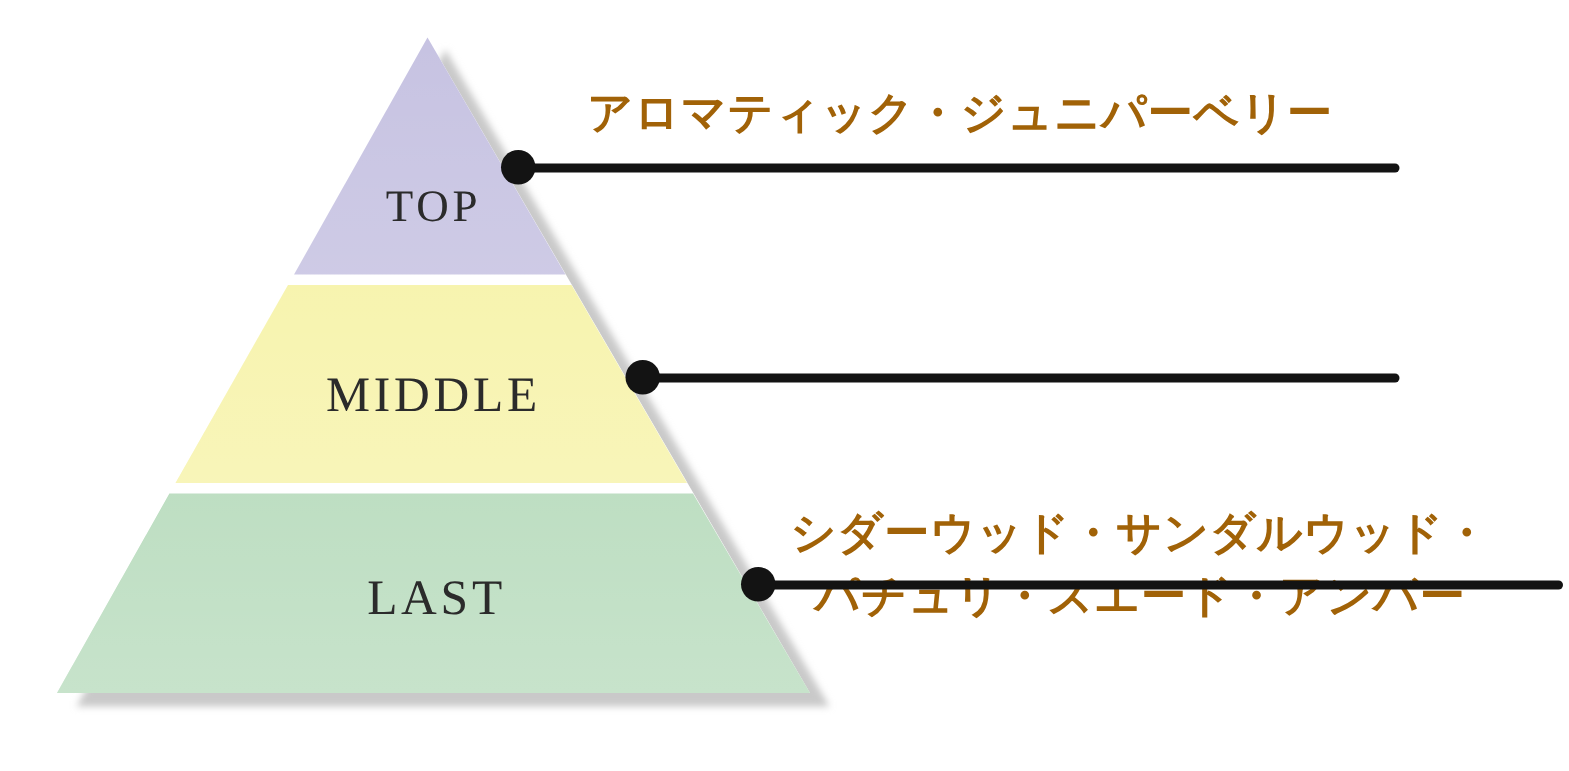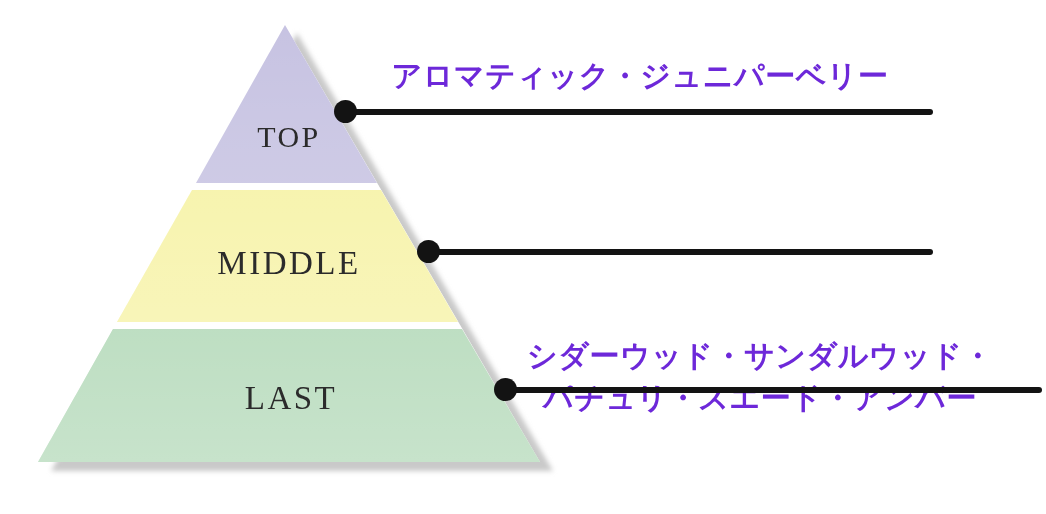--- a/index.html
+++ b/index.html
@@ -26,21 +26,21 @@
     font-family: "Liberation Serif", serif;
     fill: #2b2b2b;
     letter-spacing: 2.5px;
     text-anchor: middle;
   }
   .tier-label.small { font-size: 30px; }
   .tier-label.big   { font-size: 33px; }
   .note {
     position: absolute;
     font-weight: 700;
-    color: #6d28d9;
+    color: #a16207;
     font-size: 30px;
     letter-spacing: 0.5px;
     white-space: pre-line;
     line-height: 1.4;
   }
   .note.centered { text-align: center; }
   .lead {
     position: absolute;
     height: 6px;
     background: #131313;

